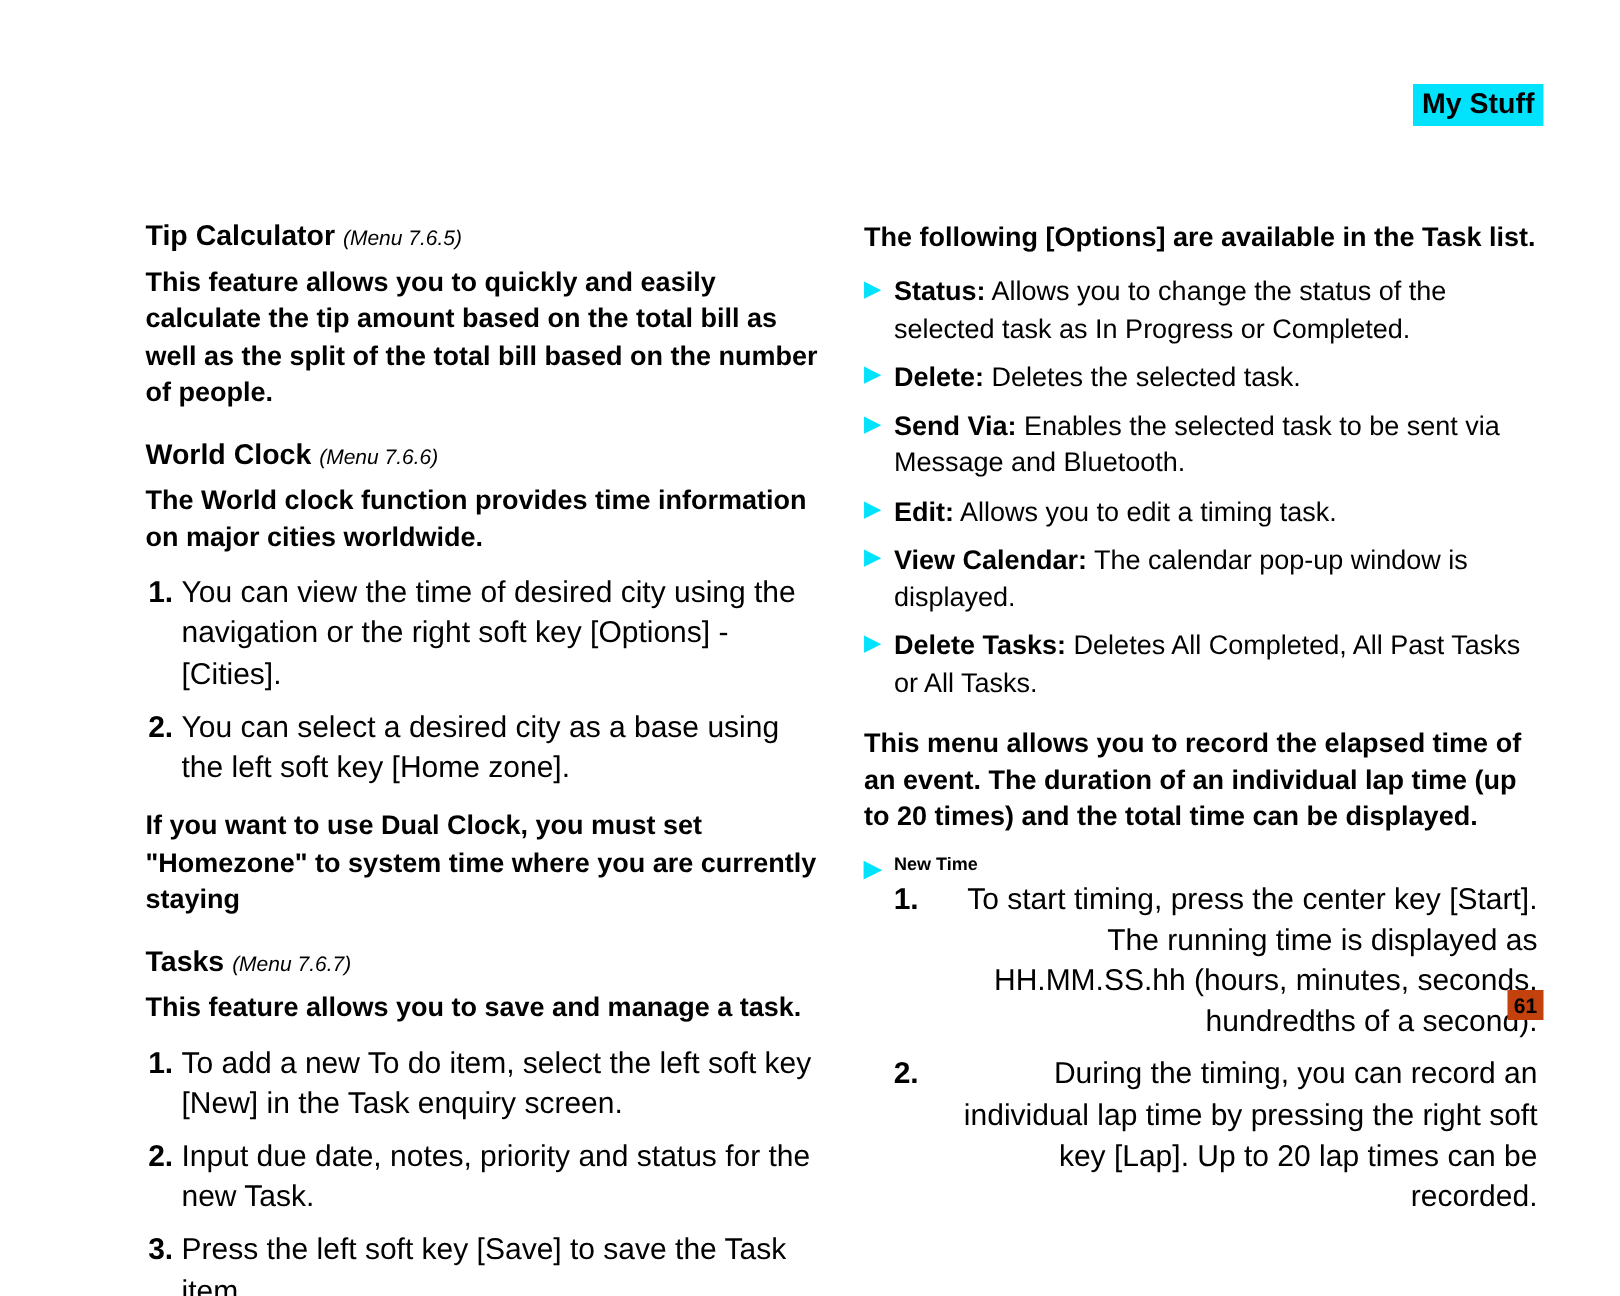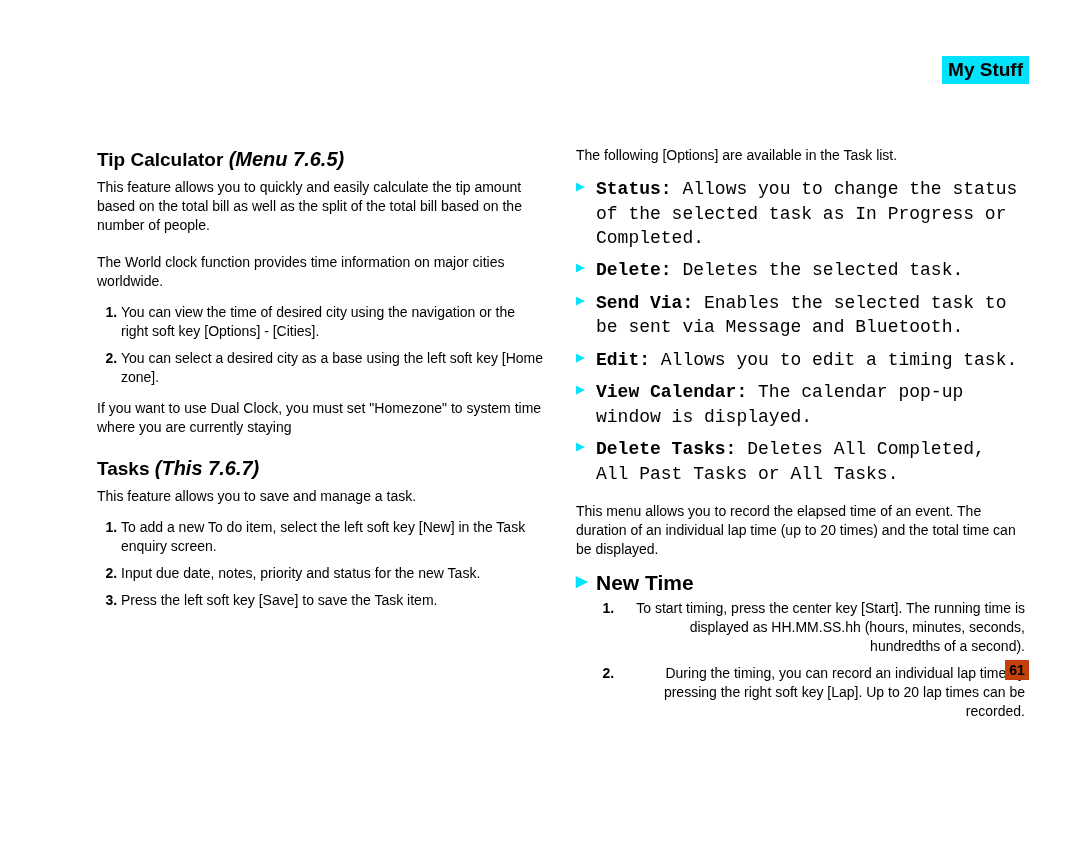--- a/index.html
+++ b/index.html
@@ -40,63 +40,63 @@
     flex: 1;
     min-width: 0;
   }
   h2 {
     font-size: 19px;
     font-weight: bold;
     margin: 0 0 5px 0;
     line-height: 1.3;
   }
   h2 .menu {
-    font-weight: bold;
+    font-weight: normal;
     font-style: italic;
-    font-size: 20px;
+    font-size: 14px;
   }
   p {
-    font-size: 14px;
+    font-size: 18px;
     line-height: 1.36;
     margin: 0 0 12px 0;
+    font-weight: bold;
   }
   ol {
     margin: 0 0 12px 0;
     padding-left: 24px;
-    font-size: 14px;
+    font-size: 20px;
     line-height: 1.36;
   }
   ol li {
     margin-bottom: 8px;
   }
   ol li::marker { font-weight: bold; }
   .bullet-list {
     margin: 0 0 8px 0;
     padding: 0;
     list-style: none;
-    font-family: Liberation Mono, monospace;
   }
   .bullet-list > li {
     font-size: 18px;
     line-height: 1.36;
     padding: 0 0 8px 20px;
     position: relative;
   }
   .bullet-list > li::before {
     content: "▶";
     position: absolute;
     left: 0;
     top: 1px;
     color: #01e3fc;
     font-size: 15px;
   }
   .b { font-weight: bold; }
   .sub-head {
     font-weight: bold;
-    font-size: 21px;
+    font-size: 12px;
     padding-left: 20px;
     position: relative;
     margin: 4px 0 4px 0;
   }
   .sub-head::before {
     content: "▶";
     position: absolute;
     left: 0;
     top: 1px;
     color: #01e3fc;
@@ -135,32 +135,36 @@
     <div class="col">
 
       <h2>
         <span>Tip Calculator</span>
         <span class="menu">(Menu 7.6.5)</span>
       </h2>
       <p>This feature allows you to quickly and easily calculate the tip amount based on the total bill as well as the split of the total bill based on the number of people.</p>
 
       <div class="spacer-sm"></div>
 
+      <h2>
+        <span>World Clock</span>
+        <span class="menu">(Menu 7.6.6)</span>
+      </h2>
       <p>The World clock function provides time information on major cities worldwide.</p>
       <ol>
         <li>You can view the time of desired city using the navigation or the right soft key [Options] - [Cities].</li>
         <li>You can select a desired city as a base using the left soft key [Home zone].</li>
       </ol>
       <p>If you want to use Dual Clock, you must set "Homezone" to system time where you are currently staying</p>
 
       <div class="spacer-sm"></div>
 
       <h2>
         <span>Tasks</span>
-        <span class="menu">(This 7.6.7)</span>
+        <span class="menu">(Menu 7.6.7)</span>
       </h2>
       <p>This feature allows you to save and manage a task.</p>
       <ol>
         <li>To add a new To do item, select the left soft key [New] in the Task enquiry screen.</li>
         <li>Input due date, notes, priority and status for the new Task.</li>
         <li>Press the left soft key [Save] to save the Task item.</li>
       </ol>
     </div>
 
     <div class="col">

